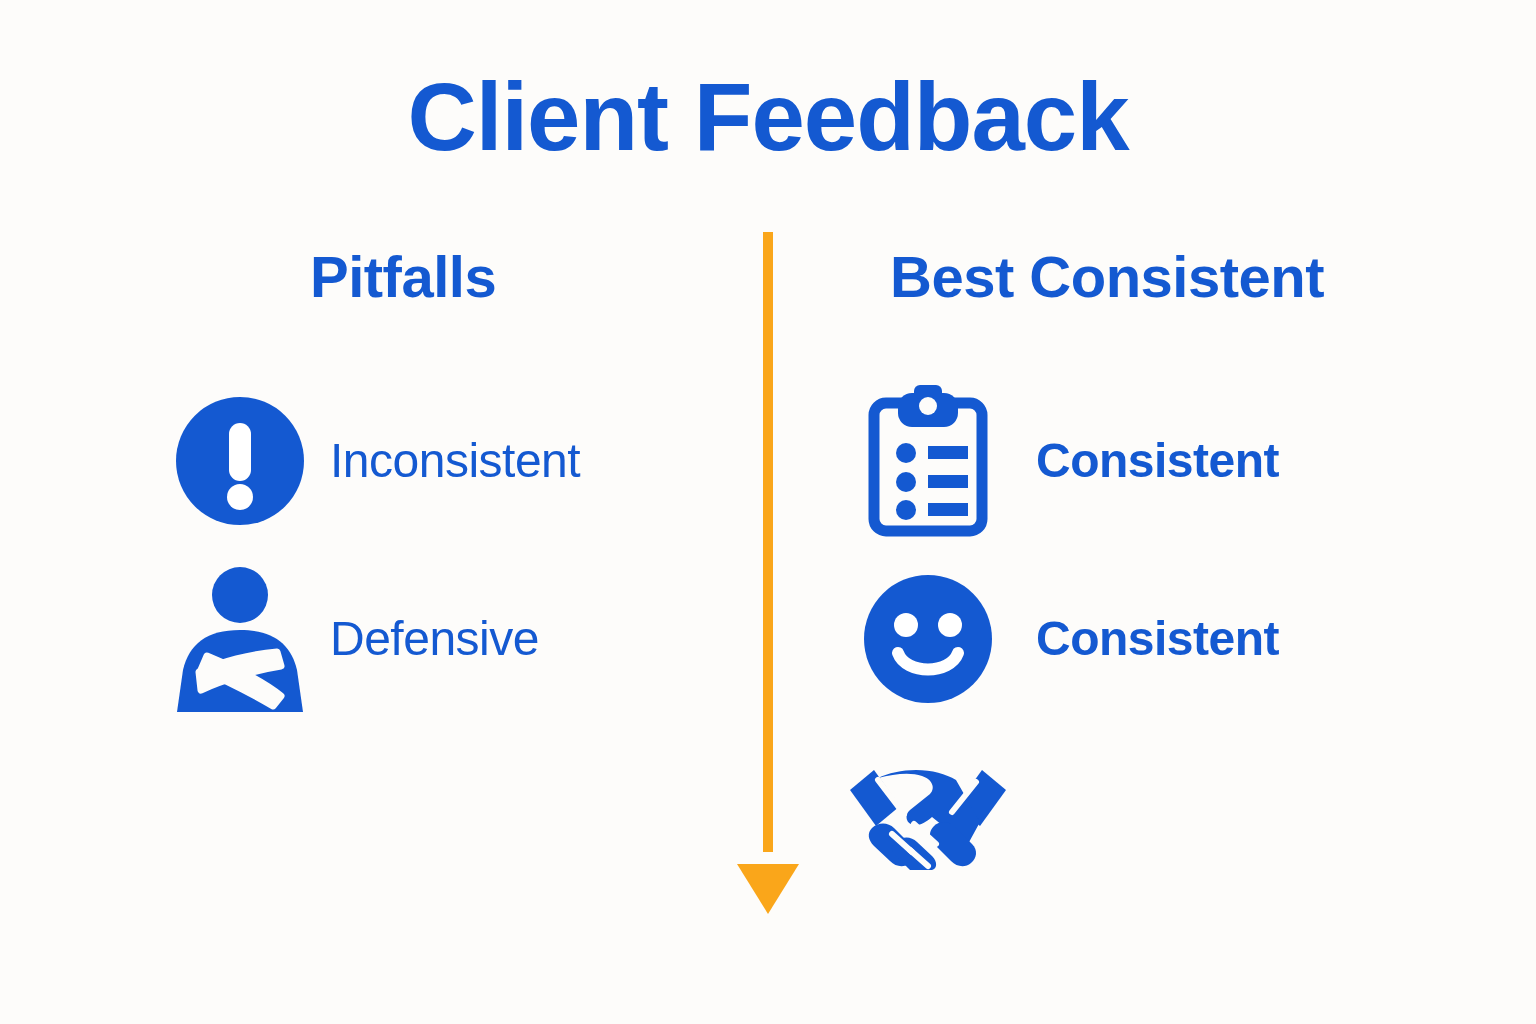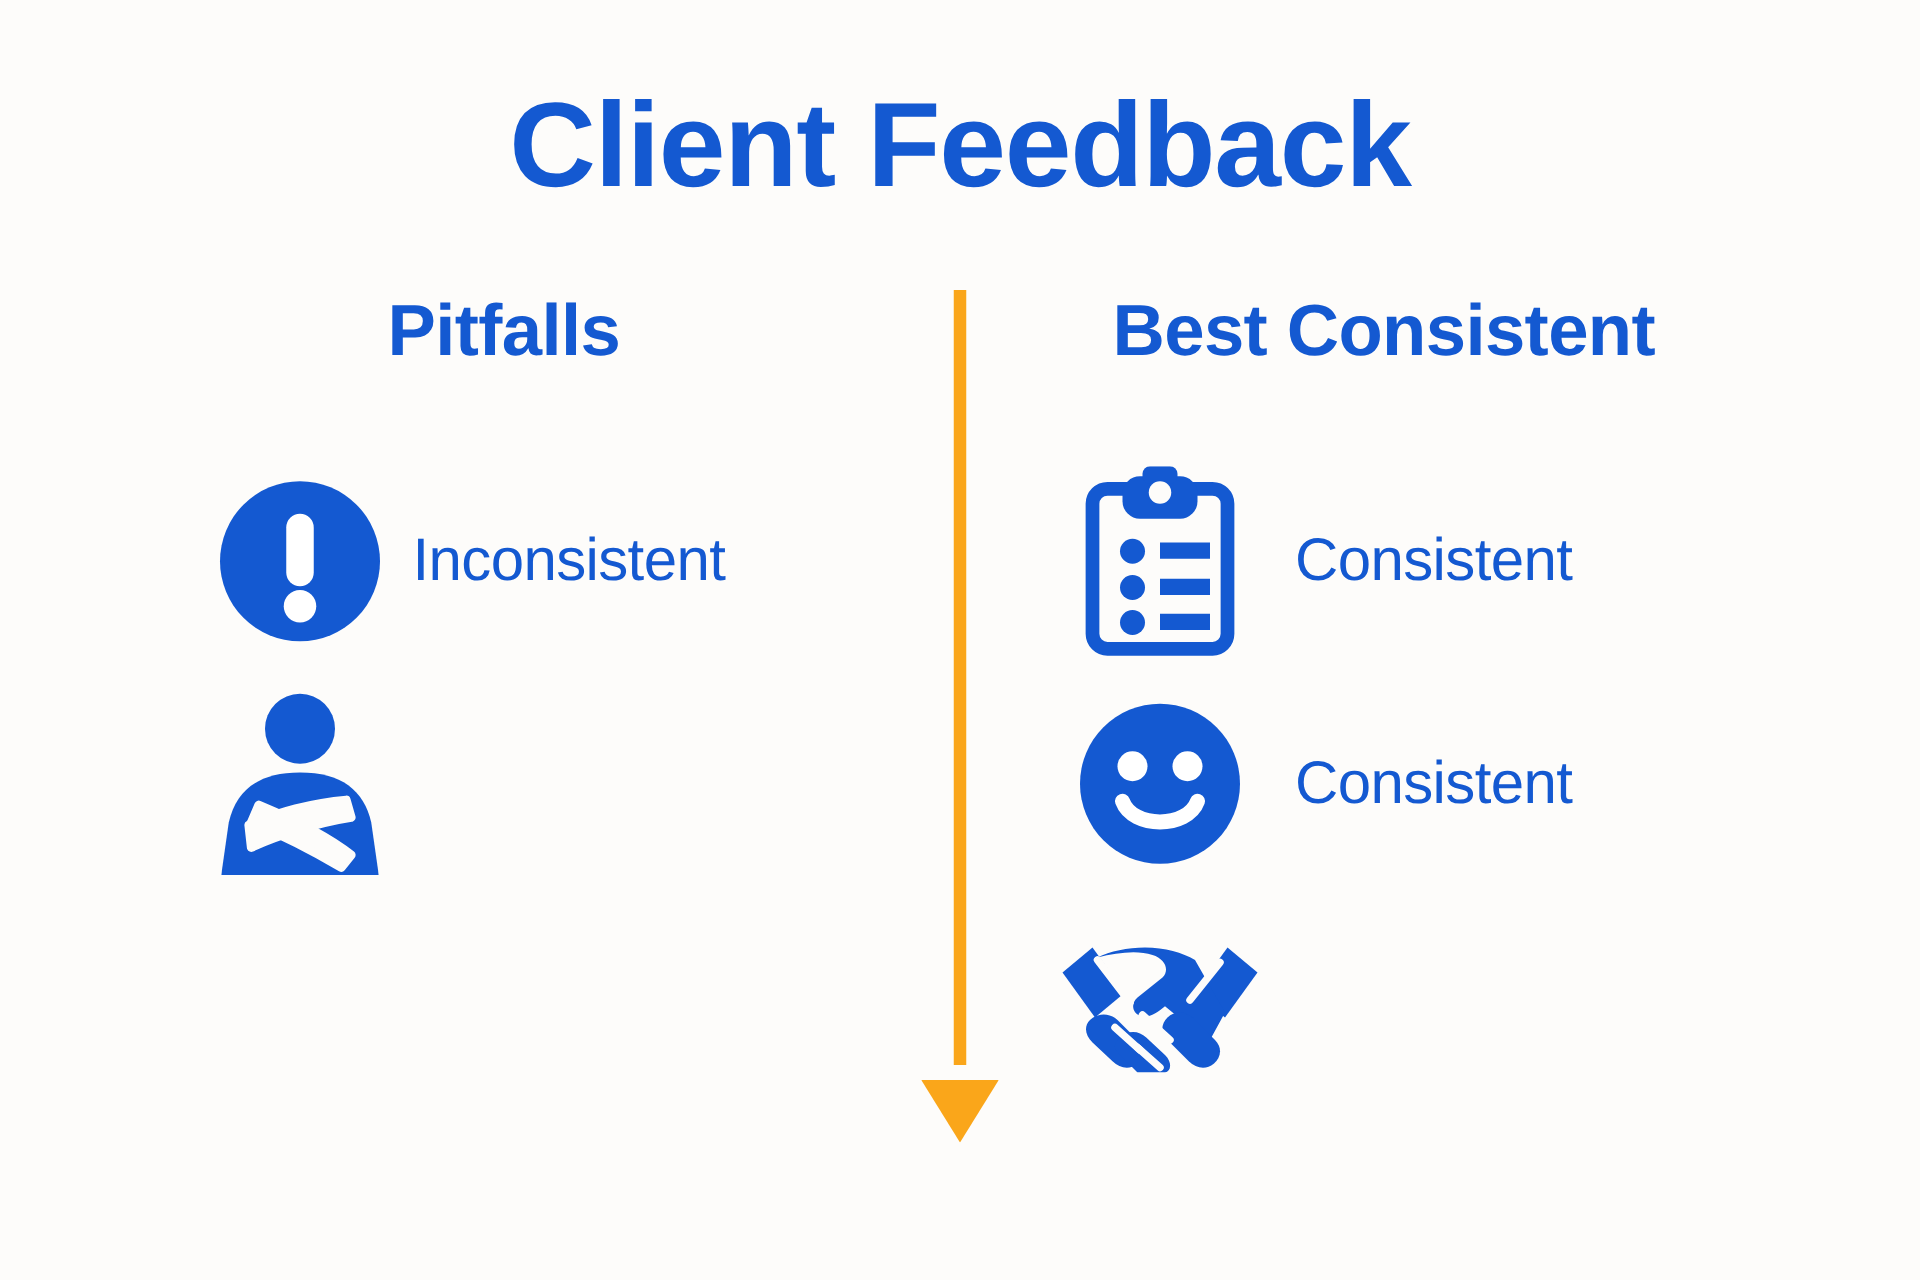--- a/index.html
+++ b/index.html
@@ -31,21 +31,21 @@
     font-weight: bold;
     letter-spacing: -1px;
     color: #1459d1;
     line-height: 1.1;
     white-space: nowrap;
   }
 
   
   .col {
     position: absolute;
-    top: 236px;
+    top: 248px;
   }
   .col-left  { left: 120px;  width: 600px; }
   .col-right { left: 820px;  width: 600px; }
 
   .col-header {
     font-size: 58px;
     font-weight: bold;
     color: #1459d1;
     letter-spacing: -0.5px;
     line-height: 1;
@@ -76,21 +76,21 @@
   .col-right .row-icon { margin-left: 28px; }
 
   .row-label {
     font-size: 48px;
     color: #1459d1;
     line-height: 1;
     white-space: nowrap;
     padding-left: 10px;
     letter-spacing: -0.5px;
   }
-  .col-right .row-label { padding-left: 28px; }
+  .col-right .row-label { padding-left: 28px; font-weight: bold; }
 
   
   .divider {
     position: absolute;
     left: 737px;
     top: 232px;
     width: 62px;
     height: 682px;
   }
 </style>
@@ -123,20 +123,21 @@
         <div class="row-icon">
           <svg width="126" height="146" viewBox="0 0 126 146" aria-hidden="true">
             <circle cx="63" cy="29" r="28" fill="#1459d1"></circle>
             <path d="M63 64 C96 64 114 78 120 104 L126 146 L0 146 L6 104 C12 78 30 64 63 64 Z" fill="#1459d1"></path>
             <g stroke="#fdfcfa" stroke-width="7" fill="none" stroke-linejoin="round">
               <path d="M22 106 C44 96 74 88 100 86 L104 100 C78 104 46 114 24 124 Z" fill="#fdfcfa"></path>
               <path d="M30 90 C54 100 84 114 104 130 L96 140 C72 126 44 112 24 104 Z" fill="#fdfcfa"></path>
             </g>
           </svg>
         </div>
+        <div class="row-label">Defensive</div>
       </div>
 
     </div>
   </div>
 
   <div class="divider">
     <svg width="62" height="682" viewBox="0 0 62 682" aria-hidden="true">
       <rect x="26" y="0" width="10" height="620" fill="#faa61a"></rect>
       <path d="M31 682 L0 632 L62 632 Z" fill="#faa61a"></path>
     </svg>

